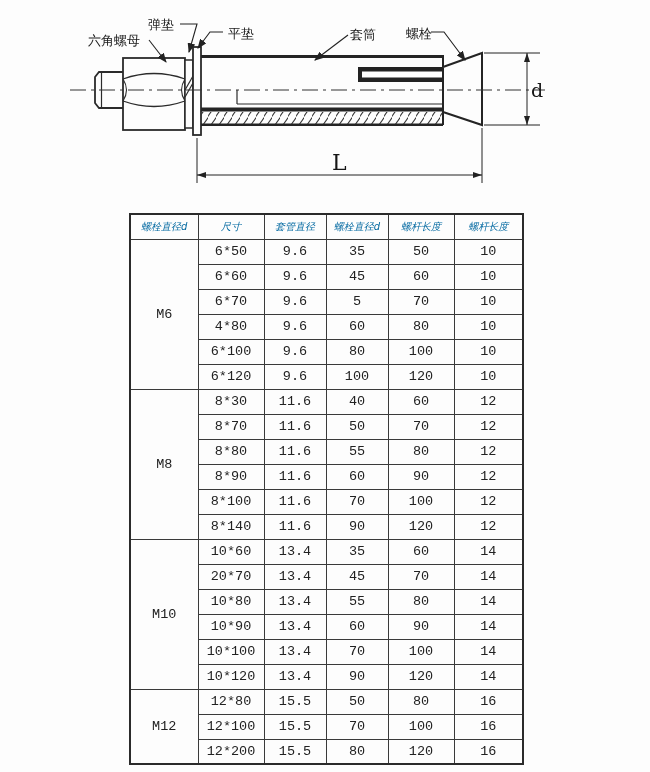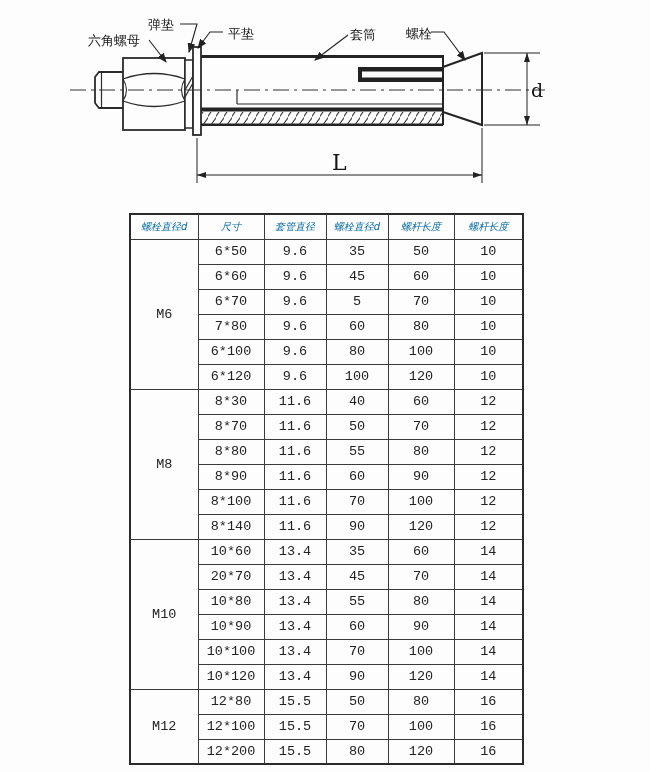--- a/index.html
+++ b/index.html
@@ -153,21 +153,21 @@
             <td>10</td>
           </tr>
           <tr>
             <td>6*70</td>
             <td>9.6</td>
             <td>5</td>
             <td>70</td>
             <td>10</td>
           </tr>
           <tr>
-            <td>7*80</td>
+            <td>4*80</td>
             <td>9.6</td>
             <td>60</td>
             <td>80</td>
             <td>10</td>
           </tr>
           <tr>
             <td>6*100</td>
             <td>9.6</td>
             <td>80</td>
             <td>100</td>

